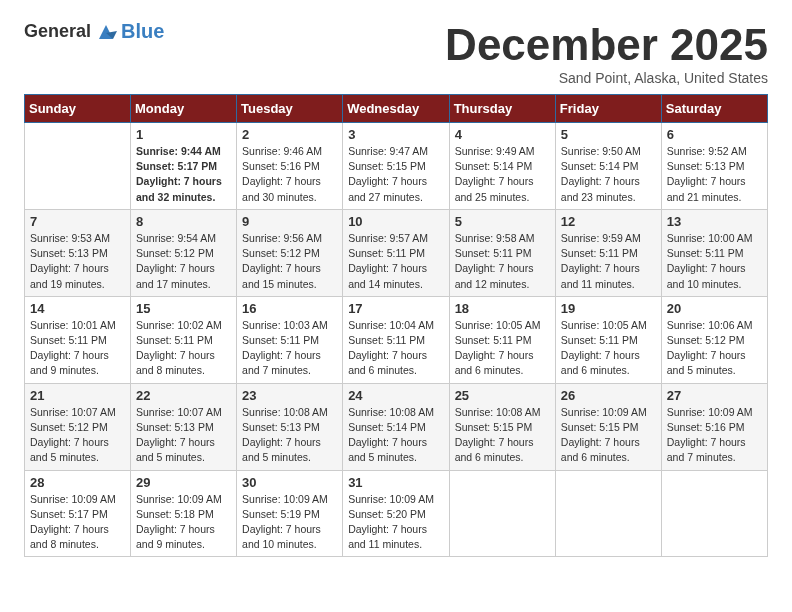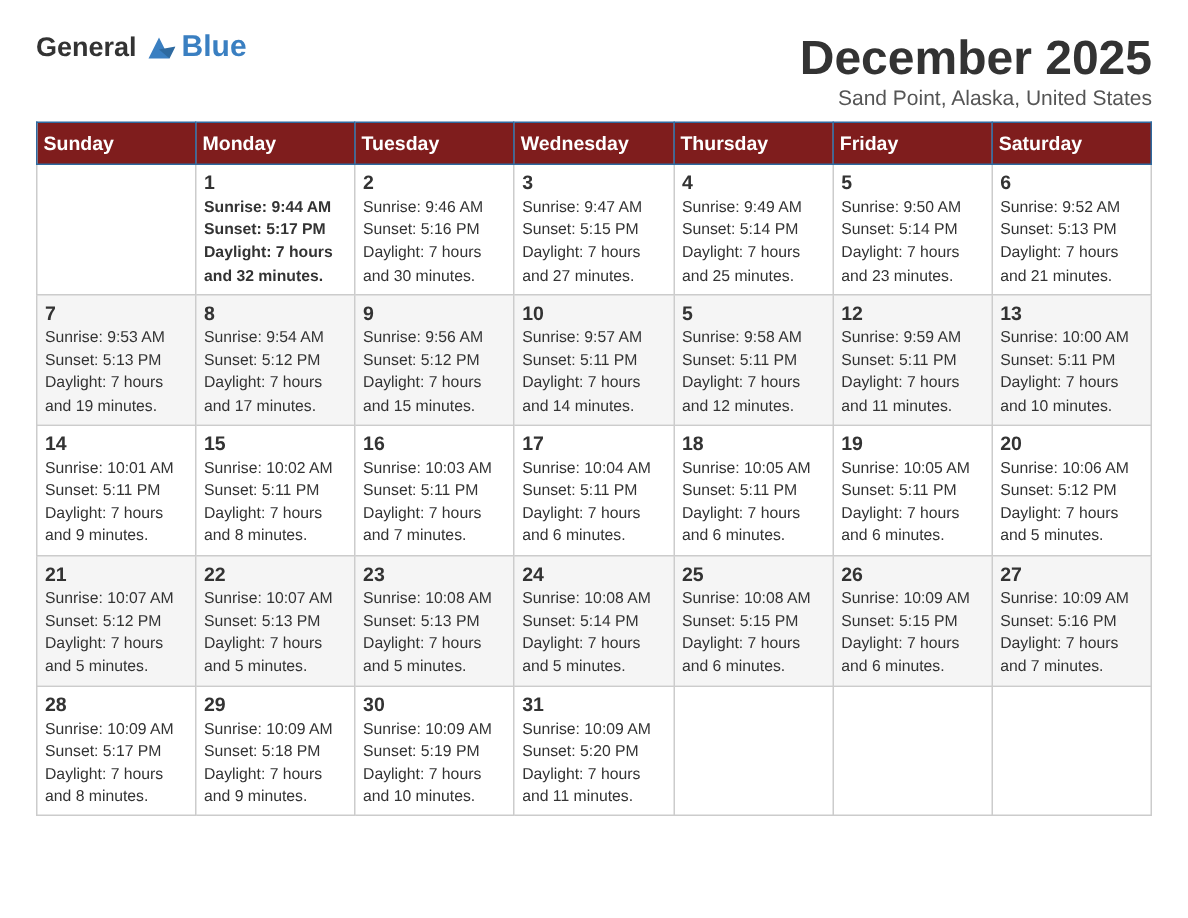--- a/index.html
+++ b/index.html
@@ -33,21 +33,21 @@
     }
     .logo-icon {
       width: 22px;
       height: 22px;
       margin-left: 2px;
     }
     .title-area {
       text-align: right;
     }
     .main-title {
-      font-size: 32px;
+      font-size: 44px;
       font-weight: bold;
       color: #333;
     }
     .subtitle {
       font-size: 14px;
       color: #555;
     }
     .calendar {
       width: 100%;
       border-collapse: collapse;

